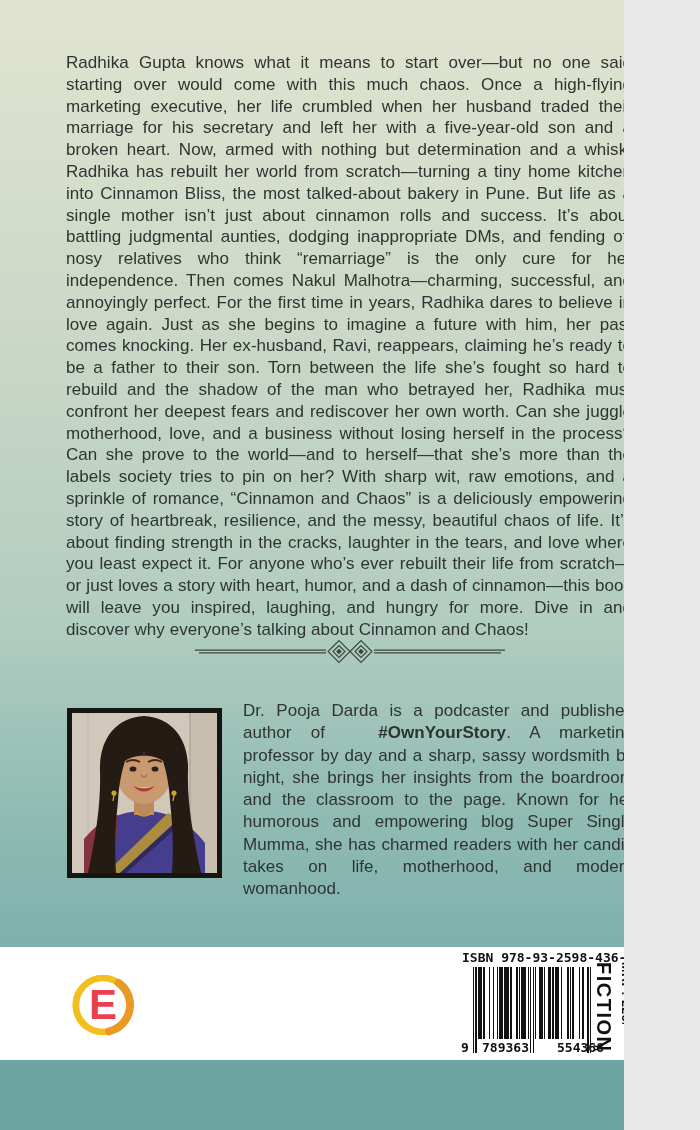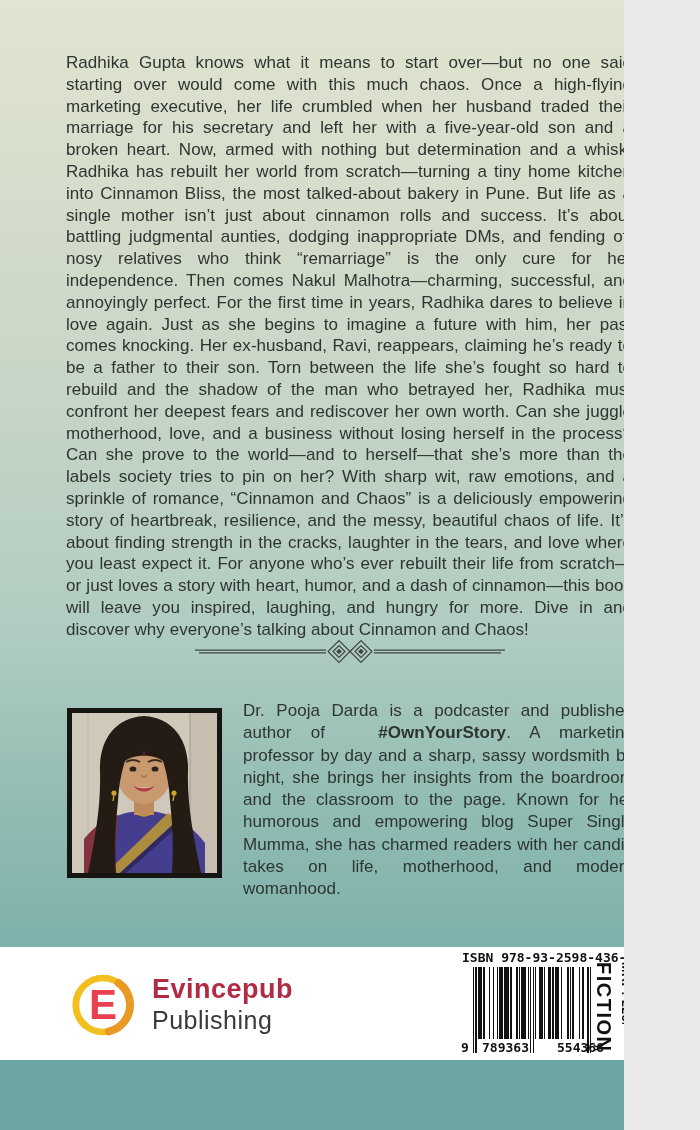--- a/index.html
+++ b/index.html
@@ -125,22 +125,20 @@
   <p class="author-bio"><span>Dr. Pooja Darda is a podcaster and published author of </span><strong>#OwnYourStory</strong><span>. A marketing professor by day and a sharp, sassy wordsmith by night, she brings her insights from the boardroom and the classroom to the page. Known for her humorous and empowering blog Super Single Mumma, she has charmed readers with her candid takes on life, motherhood, and modern womanhood.</span></p>
 
   <div class="footer-strip"></div>
 
   <svg class="logo-ring" viewBox="0 0 70 70">
     <circle cx="35" cy="35" r="27" fill="none" stroke="var(--ring-yellow,#f2bf1e)" stroke-width="6.5"></circle>
     <circle cx="35" cy="35" r="27" fill="none" stroke="var(--ring-orange,#e89a25)" stroke-width="8" stroke-dasharray="62 108" stroke-linecap="round" transform="rotate(-55 35 35)"></circle>
     <circle cx="35" cy="35" r="29" fill="none" stroke="var(--ring-yellow,#f2bf1e)" stroke-width="3" stroke-dasharray="40 142" stroke-linecap="round" transform="rotate(130 35 35)"></circle>
   </svg>
   <div class="logo-letter">E</div>
-  <div class="publisher-name">Evincepub</div>
-  <div class="publisher-tagline">Publishing</div>
 
   <div class="isbn-label">ISBN 978-93-2598-436-8</div>
   <div class="barcode-bars"><svg width="118" height="86" viewBox="0 0 118 86" fill="var(--barcode-ink,#111)" shape-rendering="crispEdges">
         <rect x="0.00" y="0" width="1.29" height="86"></rect>
         <rect x="2.48" y="0" width="1.29" height="86"></rect>
         <rect x="4.97" y="0" width="1.29" height="72"></rect>
         <rect x="6.21" y="0" width="1.29" height="72"></rect>
         <rect x="7.45" y="0" width="1.29" height="72"></rect>
         <rect x="9.94" y="0" width="1.29" height="72"></rect>
         <rect x="11.18" y="0" width="1.29" height="72"></rect>

